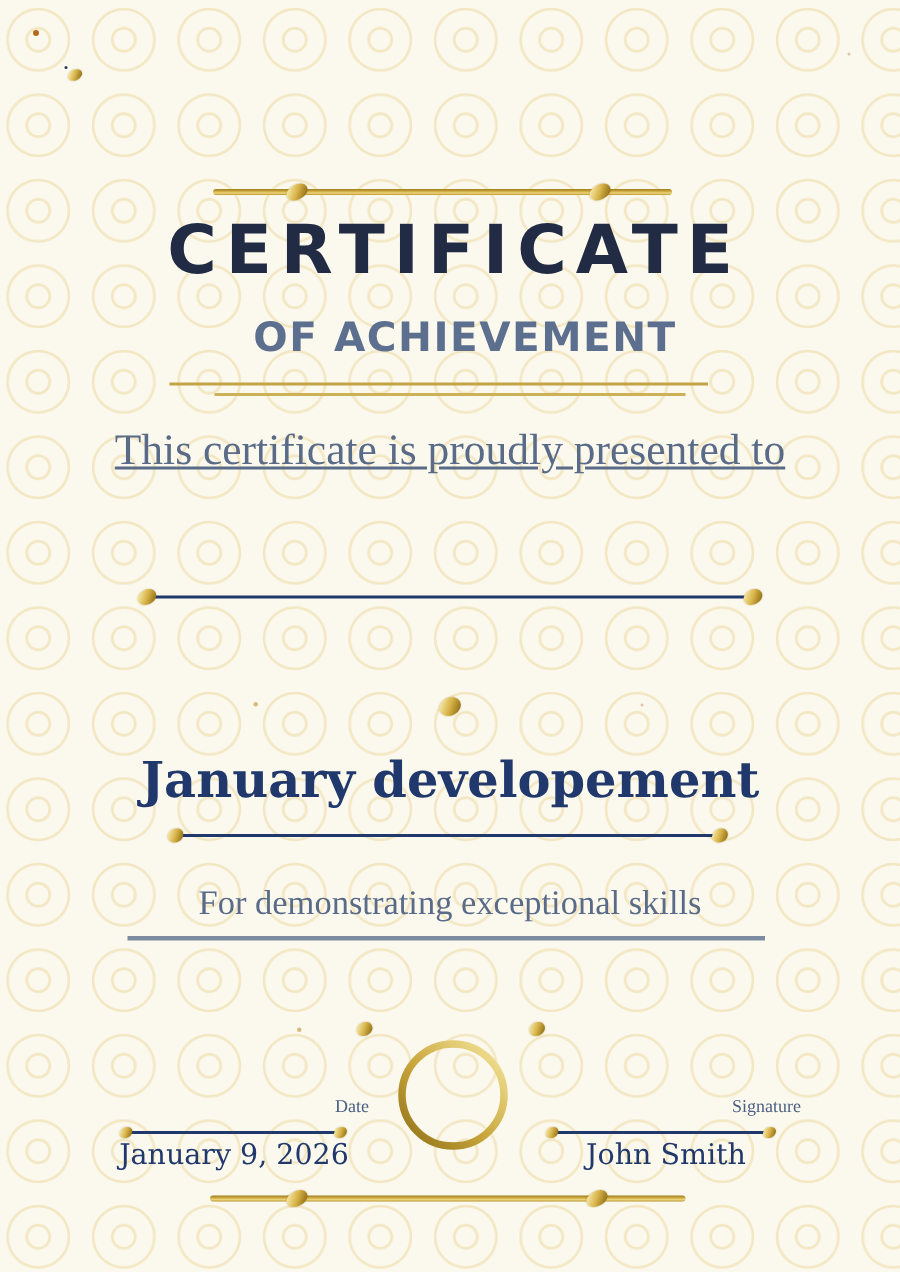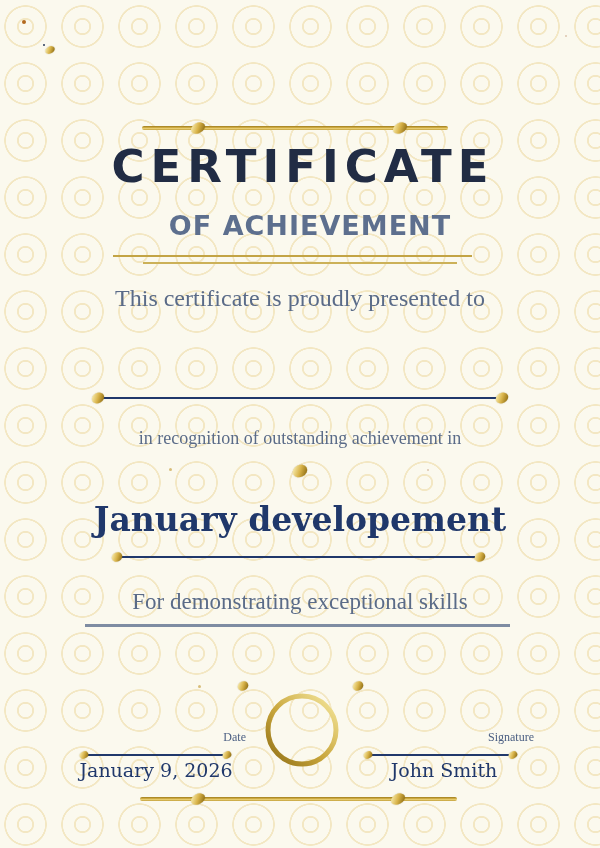--- a/index.html
+++ b/index.html
@@ -41,21 +41,21 @@
     padding-left:6px;
     color:#212c44;
   }
   .subtitle{
     top:212px;
     font-family:"DejaVu Sans", sans-serif;
     font-weight:700;font-size:27px;letter-spacing:1px;
     color:#5d6f8e;
     padding-left:20px;
   }
-  .presented{top:286px;font-size:24px;color:#5a6b88;}
+  .presented{top:286px;font-size:29px;color:#5a6b88;text-decoration:underline;}
   .recipient{top:327px;font-size:48px;font-style:italic;color:#20386b;}
   .recognition{top:429px;font-size:18px;color:#5a6b88;}
   .field{
     top:503px;
     font-family:"DejaVu Serif", serif;
     font-weight:700;font-size:33px;color:#20386b;
   }
   .skills{top:590px;font-size:23px;color:#5a6b88;}
   .small-label{
     font-family:Liberation Serif, serif;
@@ -85,21 +85,20 @@
 
   <div class="abs" style="left:113px;top:255px;width:359px;height:2px;background:#c3a445;"></div>
   <div class="abs" style="left:143px;top:262px;width:314px;height:2px;background:#ccb158;"></div>
 
   <div class="abs ctr presented">This certificate is proudly presented to</div>
 
   <div class="abs navyline" style="left:98px;top:397px;width:404px;"></div>
   <span class="bead" style="left:98px;top:398px;width:13px;height:10px;"></span>
   <span class="bead" style="left:502px;top:398px;width:13px;height:10px;"></span>
 
-  <div class="abs ctr recognition">in recognition of outstanding achievement in</div>
   <span class="speck" style="left:169px;top:468px;width:3px;height:3px;background:#d8bd7a;"></span>
   <span class="bead" style="left:300px;top:471px;width:15px;height:12px;"></span>
   <span class="speck" style="left:427px;top:469px;width:2px;height:2px;background:#dcc4ae;"></span>
 
   <div class="abs ctr field">January developement</div>
   <div class="abs navyline" style="left:117px;top:556px;width:363px;"></div>
   <span class="bead" style="left:117px;top:557px;width:11px;height:9px;"></span>
   <span class="bead" style="left:480px;top:557px;width:11px;height:9px;"></span>
 
   <div class="abs ctr skills">For demonstrating exceptional skills</div>

